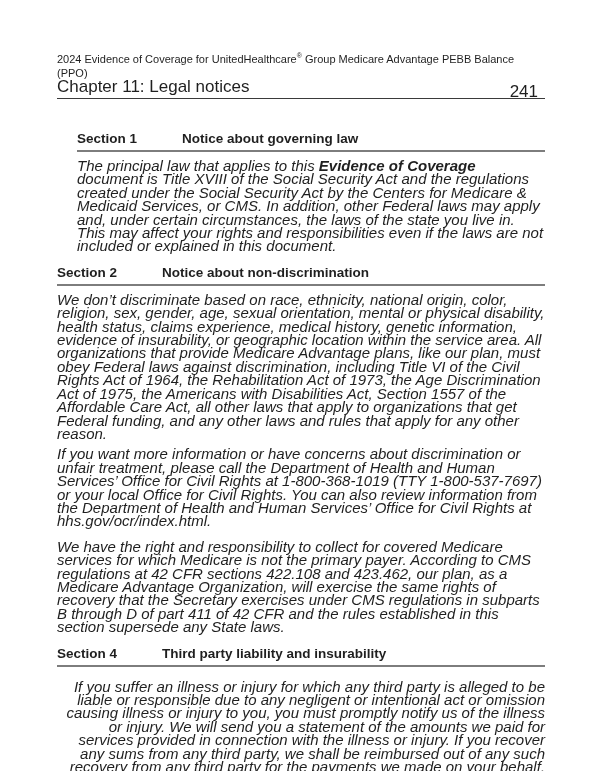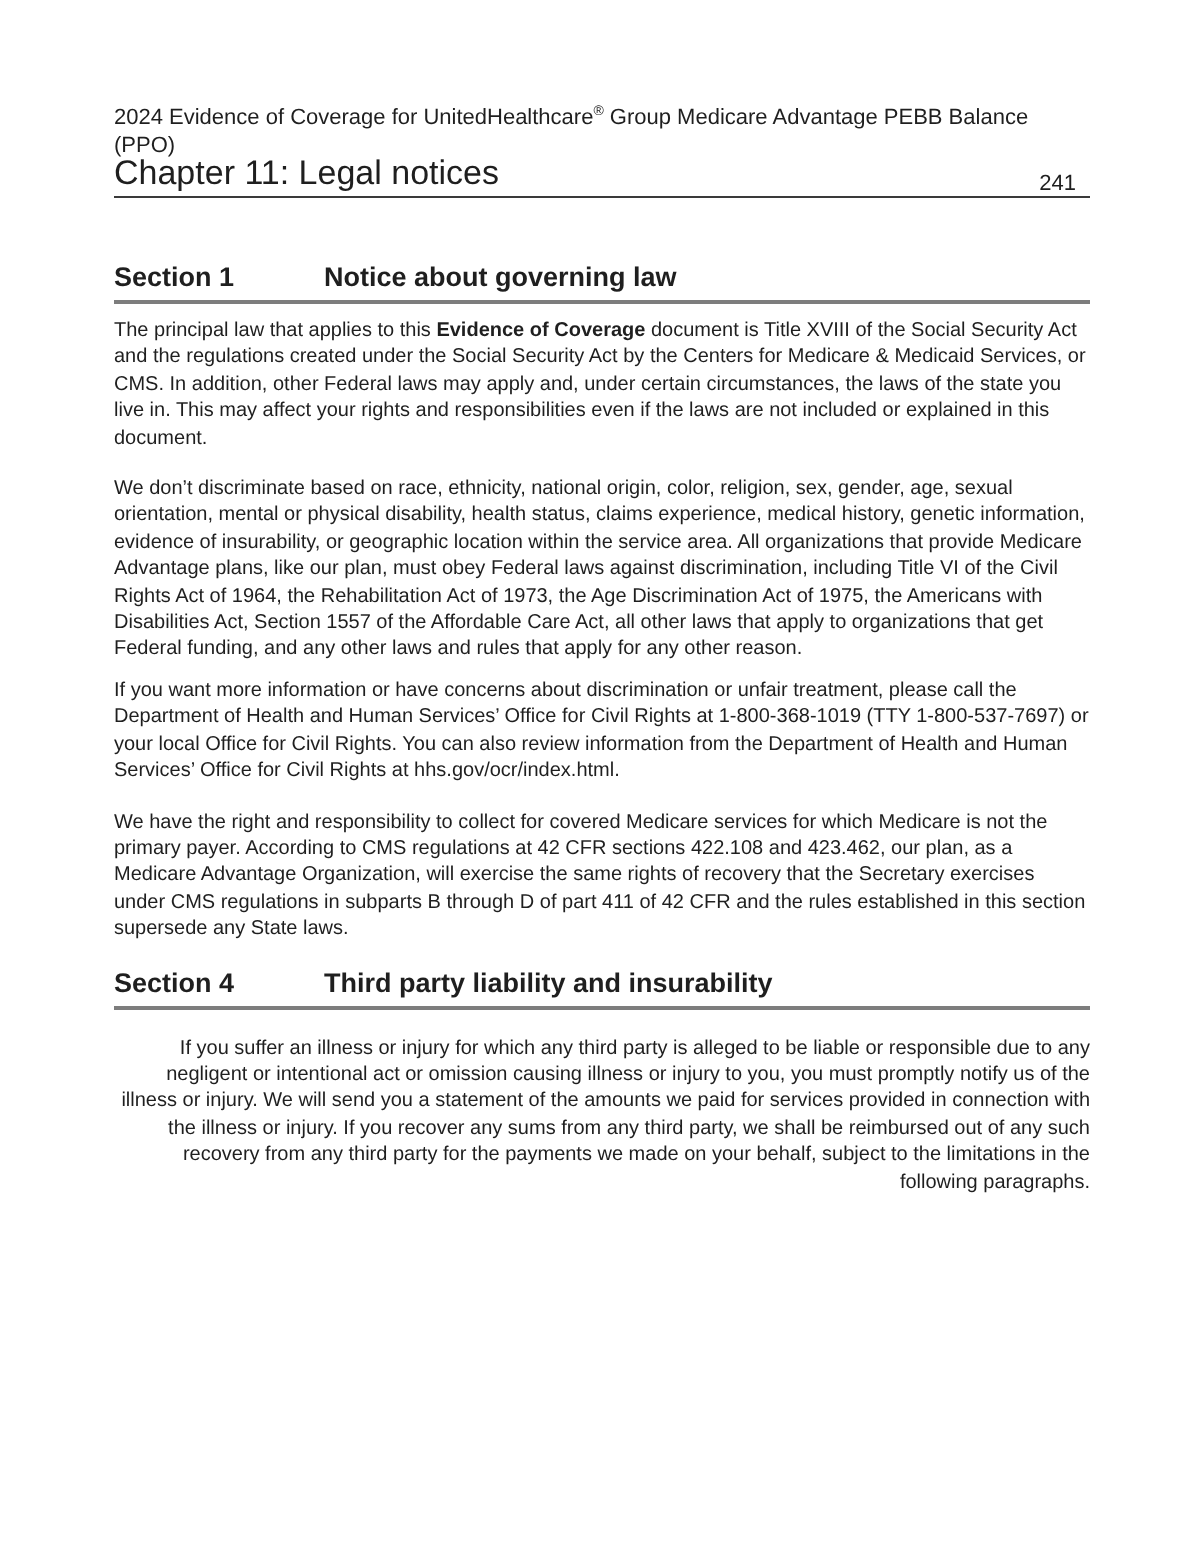--- a/index.html
+++ b/index.html
@@ -36,47 +36,48 @@
     line-height:0;
   }
   .header-chapter{
     font-size:17px;
     line-height:14px;
   }
   .page-number{
     position:absolute;
     right:7px;
     bottom:0;
-    font-size:11px;
+    font-size:17px;
     line-height:14px;
   }
   .header-rule{
     border-bottom:1px solid var(--rule-header);
     margin-top:4px;
   }
   
   .section{margin-top:12px;}
-  .section:first-child{margin-top:32px;}
+  .section:first-child{margin-top:32px;margin-left:20px;}
   .section-heading{
     font-weight:bold;
     font-size:13.5px;
     line-height:15px;
     padding-bottom:4px;
     border-bottom:2px solid var(--rule-section);
   }
   .section-label{
     display:inline-block;
     width:105px;
   }
   .section-title{}
   .para{
     margin-top:7px;
-    font-size:10px;
+    font-size:15px;
     line-height:13.4px;
     text-align:left;
+    font-style:italic;
   }
   .section:last-child .para:first-child{margin-top:13px;text-align:right;}
   .para b{font-weight:bold;}
 </style>
 </head>
 <body>
 
 <div class="page">
   <header class="page-header">
     <div class="header-title"><span>2024 Evidence of Coverage for UnitedHealthcare</span><sup>®</sup><span> Group Medicare Advantage PEBB Balance (PPO)</span></div>
@@ -89,20 +90,23 @@
   <section class="section">
     <div class="section-heading">
       <span class="section-label">Section 1</span><span class="section-title">Notice about governing law</span>
     </div>
     <div class="section-body">
           <p class="para"><span>The principal law that applies to this </span><b>Evidence of Coverage</b><span> document is Title XVIII of the Social Security Act and the regulations created under the Social Security Act by the Centers for Medicare &amp; Medicaid Services, or CMS. In addition, other Federal laws may apply and, under certain circumstances, the laws of the state you live in. This may affect your rights and responsibilities even if the laws are not included or explained in this document.</span></p>
         </div>
   </section>
 
   <section class="section">
+    <div class="section-heading">
+      <span class="section-label">Section 2</span><span class="section-title">Notice about non-discrimination</span>
+    </div>
     <div class="section-body">
           <p class="para"><span>We don’t discriminate based on race, ethnicity, national origin, color, religion, sex, gender, age, sexual orientation, mental or physical disability, health status, claims experience, medical history, genetic information, evidence of insurability, or geographic location within the service area. All organizations that provide Medicare Advantage plans, like our plan, must obey Federal laws against discrimination, including Title VI of the Civil Rights Act of 1964, the Rehabilitation Act of 1973, the Age Discrimination Act of 1975, the Americans with Disabilities Act, Section 1557 of the Affordable Care Act, all other laws that apply to organizations that get Federal funding, and any other laws and rules that apply for any other reason.</span></p>
           <p class="para"><span>If you want more information or have concerns about discrimination or unfair treatment, please call the Department of Health and Human Services’ Office for Civil Rights at 1-800-368-1019 (TTY 1-800-537-7697) or your local Office for Civil Rights. You can also review information from the Department of Health and Human Services’ Office for Civil Rights at hhs.gov/ocr/index.html.</span></p>
         </div>
   </section>
 
   <section class="section">
     <div class="section-body">
           <p class="para"><span>We have the right and responsibility to collect for covered Medicare services for which Medicare is not the primary payer. According to CMS regulations at 42 CFR sections 422.108 and 423.462, our plan, as a Medicare Advantage Organization, will exercise the same rights of recovery that the Secretary exercises under CMS regulations in subparts B through D of part 411 of 42 CFR and the rules established in this section supersede any State laws.</span></p>
         </div>

